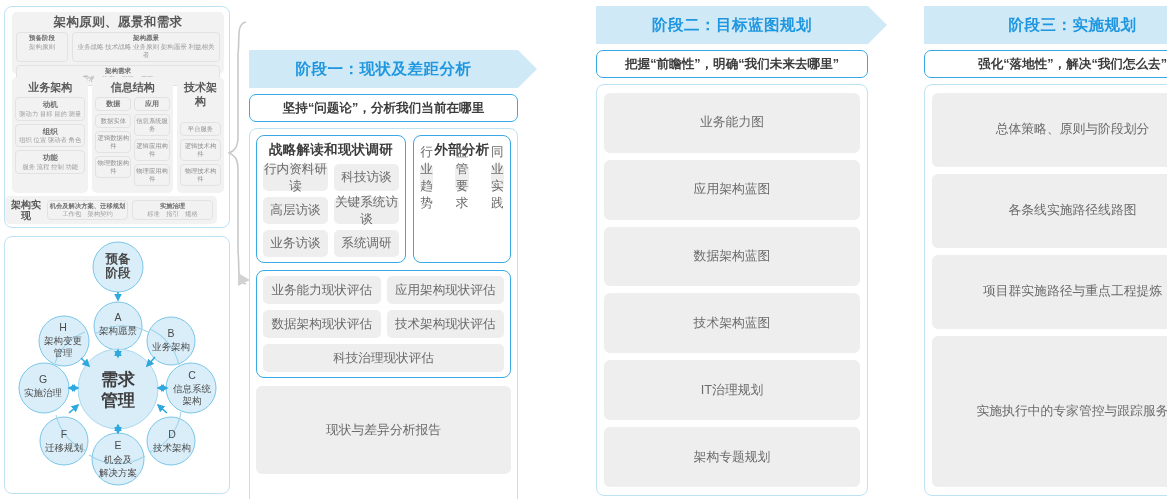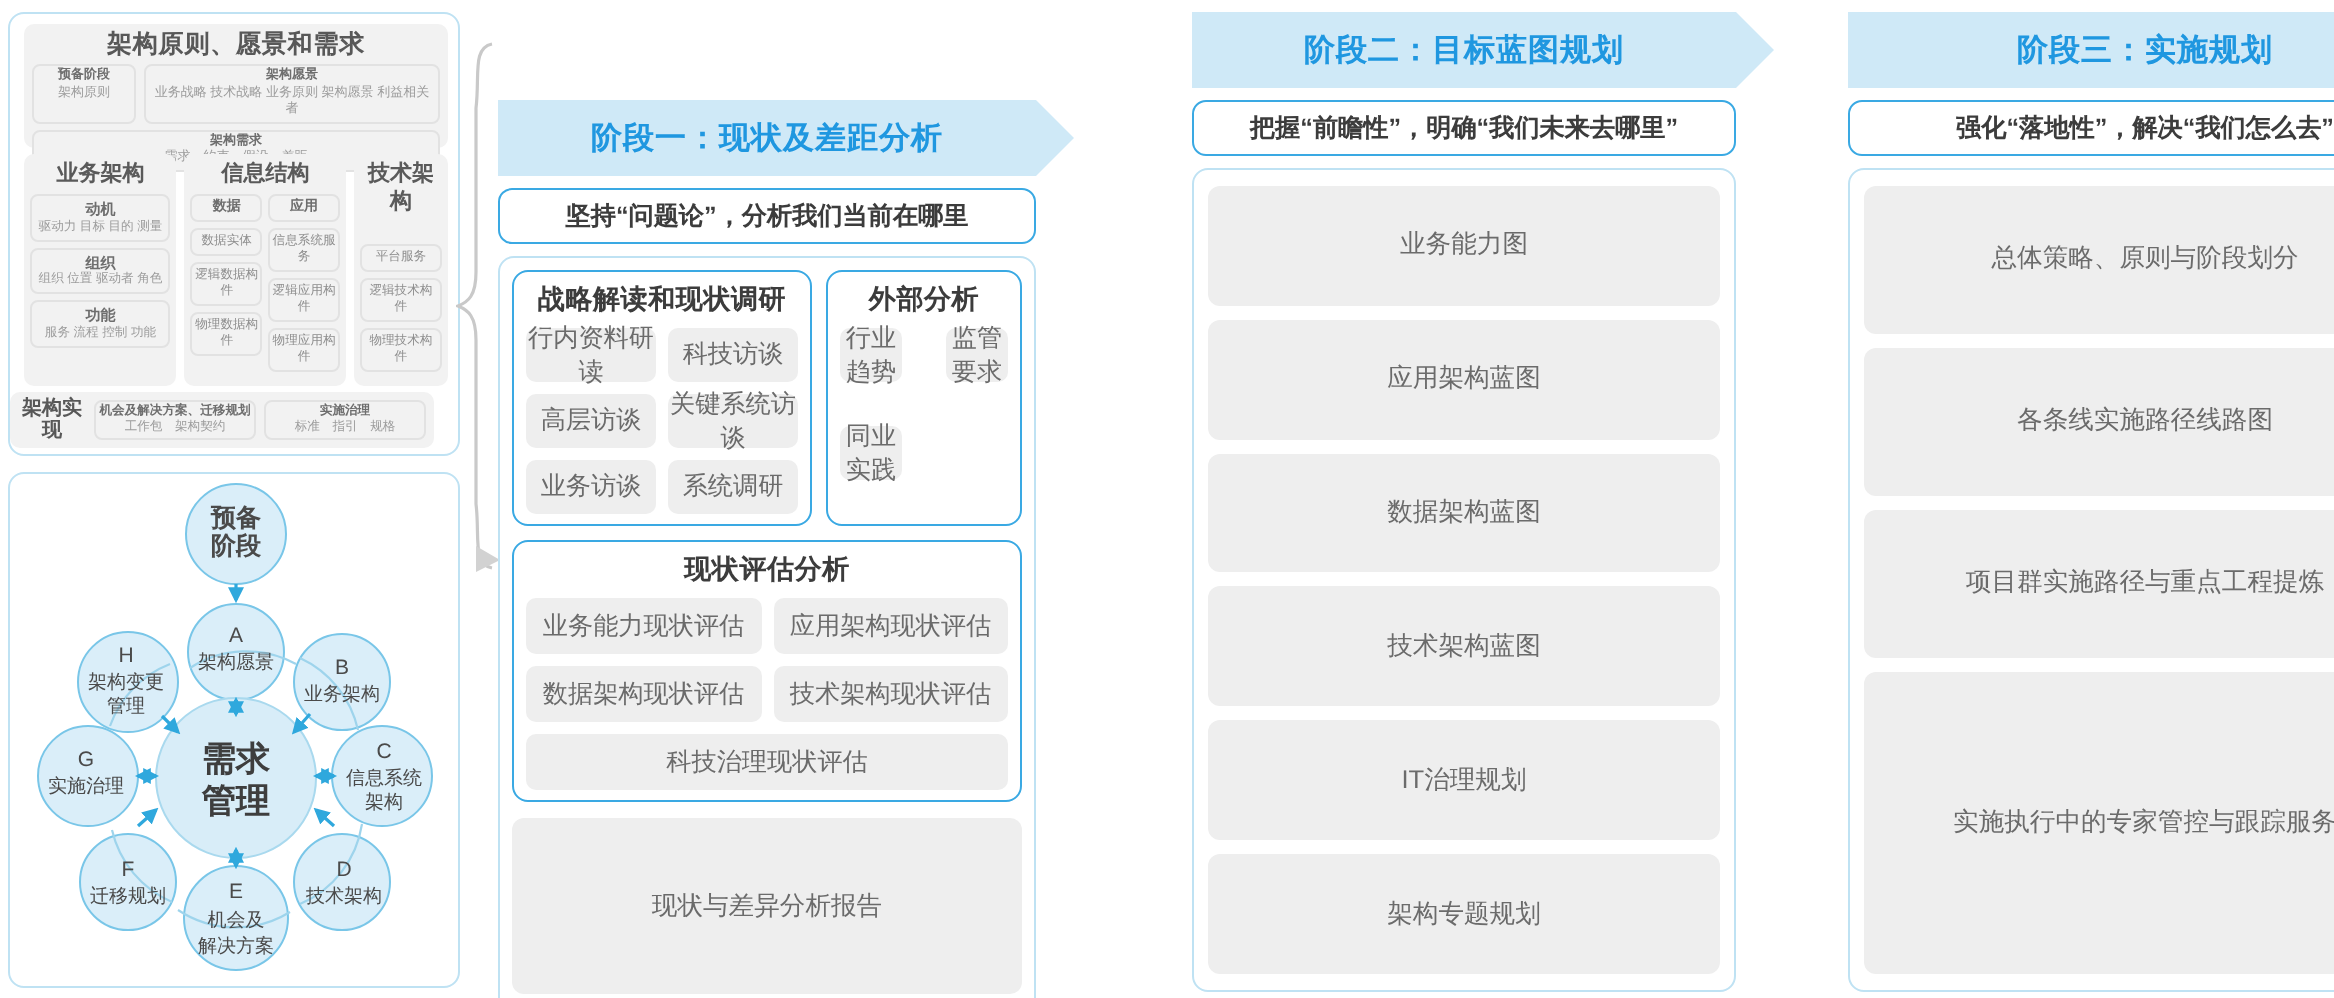--- a/index.html
+++ b/index.html
@@ -99,21 +99,21 @@
   .card{border:1.4px solid #3aa9e3;border-radius:8px;box-sizing:border-box;padding:5px 6px;background:#fff;}
   .card-title{text-align:center;font-size:13.5px;font-weight:bold;color:#3c3c3c;margin-bottom:5px;letter-spacing:.3px;}
   .chip{
     background:#eeeeee;border-radius:5px;text-align:center;color:#6b6b6b;
     display:flex;align-items:center;justify-content:center;box-sizing:border-box;
   }
   #p1row{display:flex;gap:7px;}
   #card-research{flex:1;}
   #card-external{width:98px;}
   .grid2{display:grid;grid-template-columns:1fr 1fr;gap:6px;}
-  .grid1{display:grid;grid-template-columns:1fr 1fr;gap:22px;}
+  .grid1{display:grid;grid-template-columns:1fr 1fr 1fr;gap:22px;}
   #card-research .chip{height:27px;font-size:12.6px;}
   #card-external .chip{height:27px;font-size:12.6px;}
   #card-assess{margin-top:7px;}
   #card-assess .chip{height:28px;font-size:12.6px;}
   #card-assess .full{margin-top:6px;}
   #p1-report{
     margin-top:8px;height:88px;background:#eeeeee;border-radius:6px;
     display:flex;align-items:center;justify-content:center;
     font-size:12.8px;color:#6b6b6b;
   }
@@ -324,21 +324,20 @@
           <div class="card-title">外部分析</div>
           <div class="grid1">
             <div class="chip">行业趋势</div>
             <div class="chip">监管要求</div>
             <div class="chip">同业实践</div>
           </div>
         </div>
       </div>
 
       <div class="card" id="card-assess">
-        <div class="card-title">现状评估分析</div>
         <div class="grid2">
           <div class="chip">业务能力现状评估</div>
           <div class="chip">应用架构现状评估</div>
           <div class="chip">数据架构现状评估</div>
           <div class="chip">技术架构现状评估</div>
         </div>
         <div class="chip full">科技治理现状评估</div>
       </div>
 
       <div id="p1-report">现状与差异分析报告</div>

